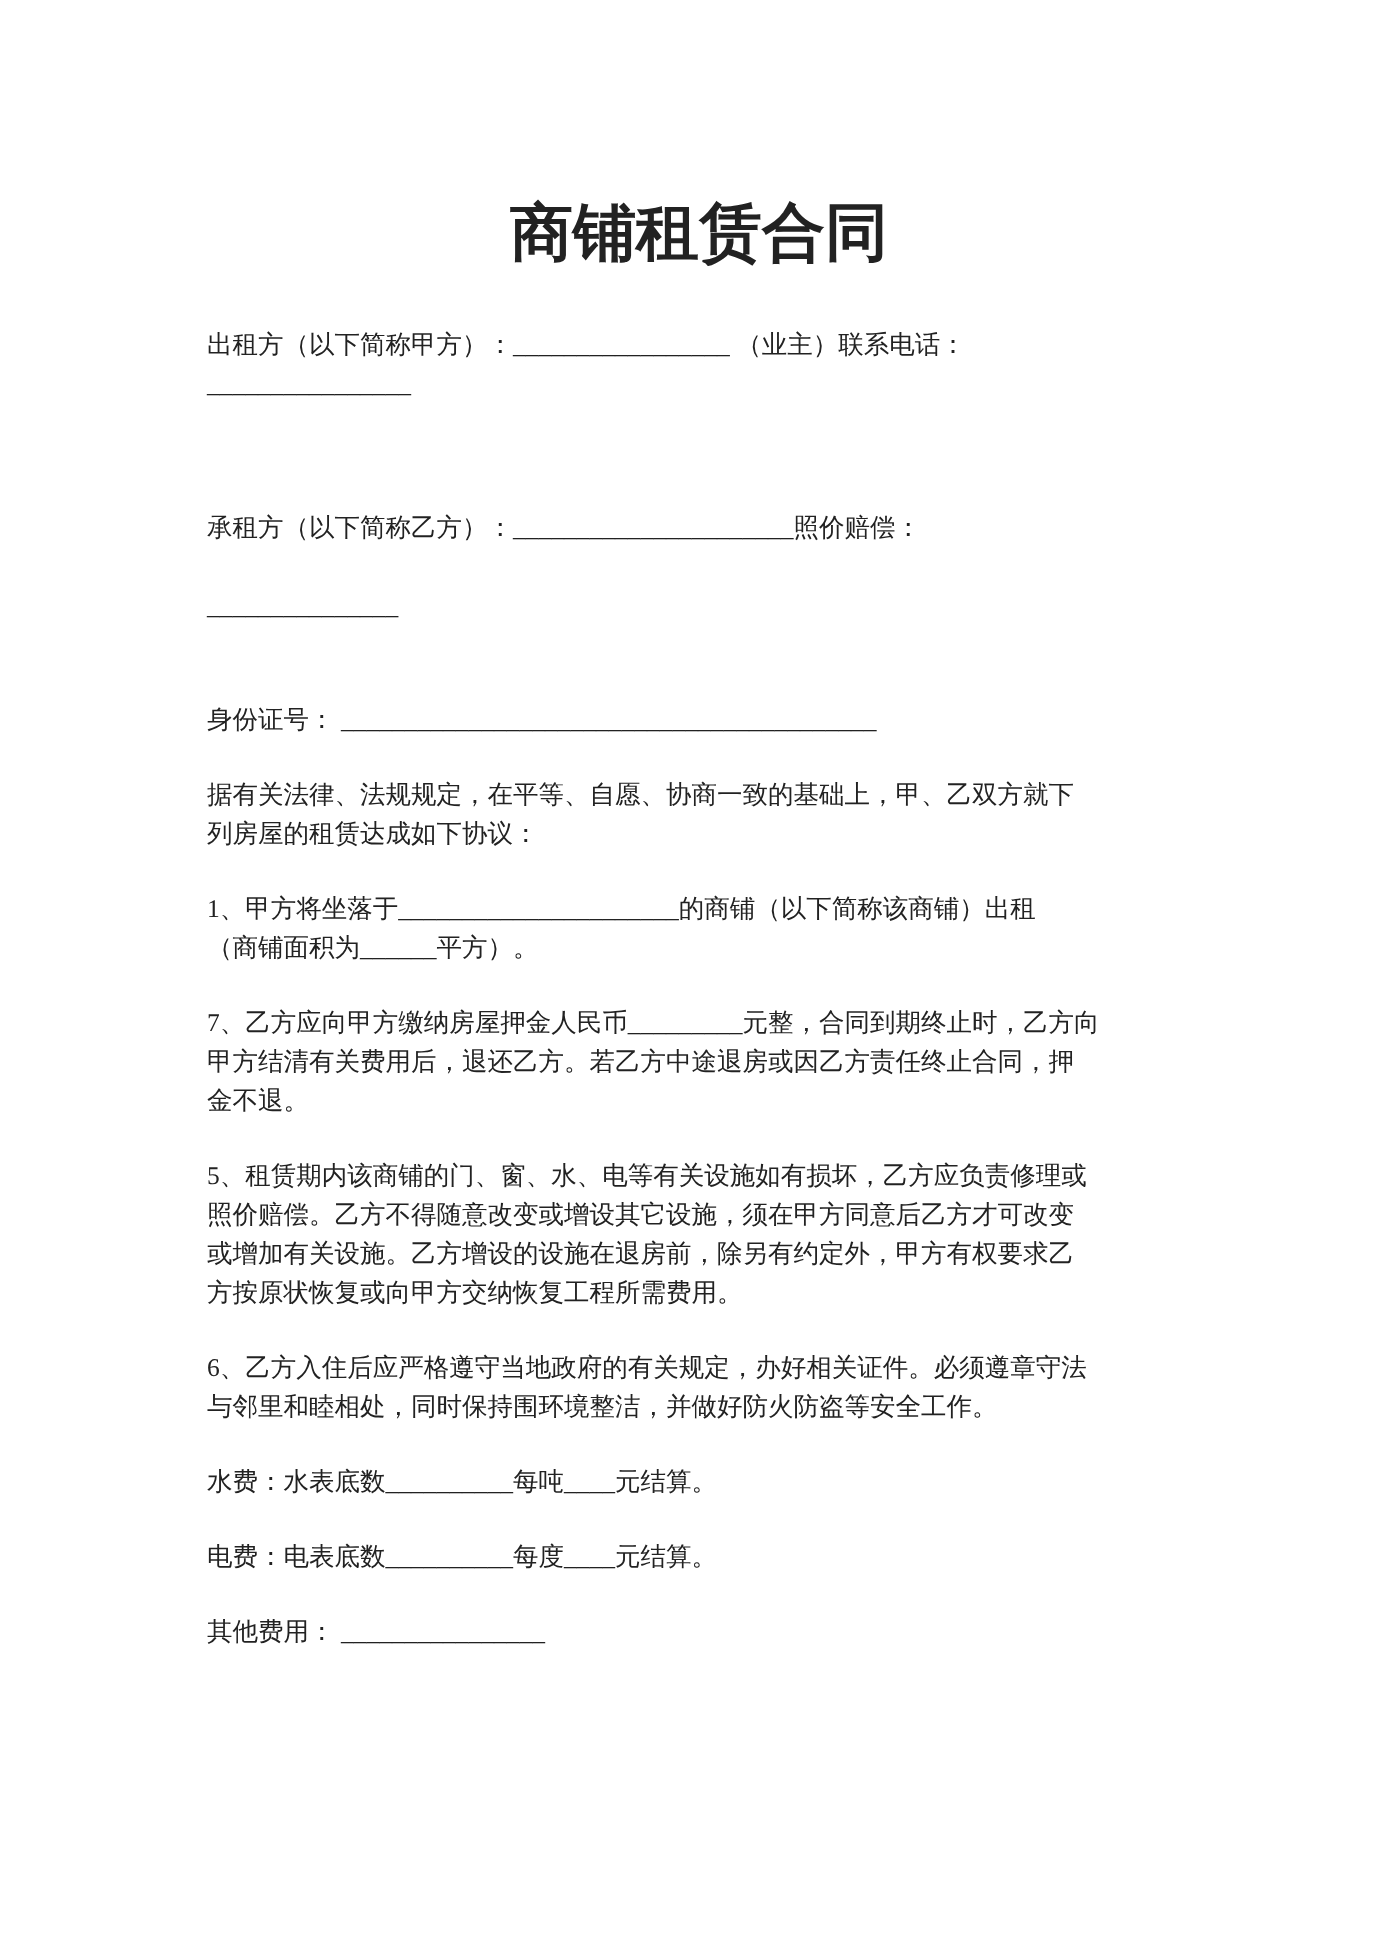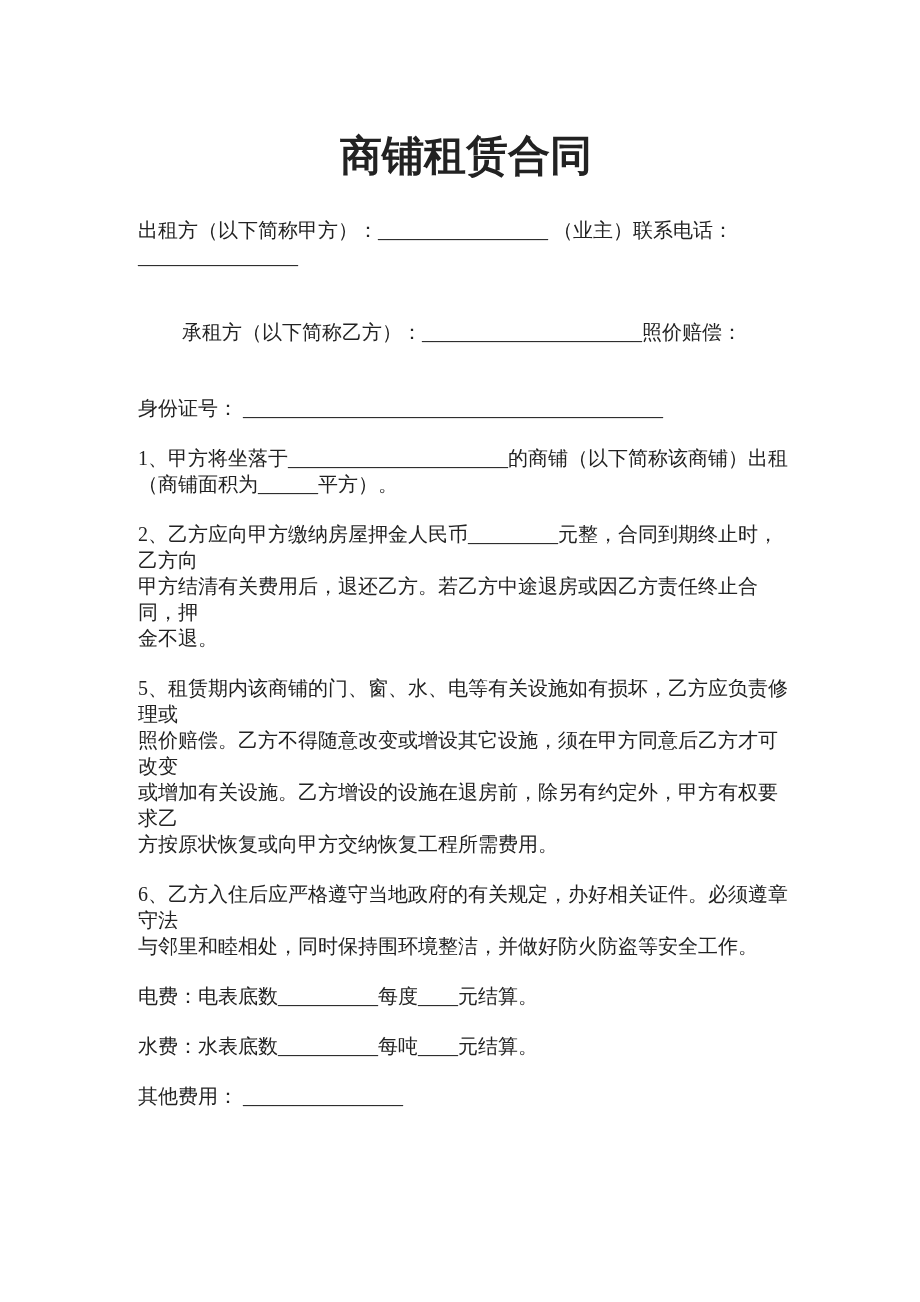--- a/index.html
+++ b/index.html
@@ -12,61 +12,65 @@
     overflow:hidden;
   }
   .content{padding:129px 126px 0 138px;font-family:Liberation Serif, serif;}
   .doc-title{
     font-size:42px;line-height:54px;
     font-weight:700;text-align:center;
     margin:0 0 34px 0;
     white-space:pre-line;
   }
   .para{
-    font-size:20px;line-height:26px;
+    font-size:17px;line-height:26px;
     margin:0 0 24px 0;
     white-space:pre-line;
   }
   .split-line{
-    display:flex;justify-content:center;
+    display:flex;justify-content:flex-start;
     padding-right:8px;
+    margin-top:20px;
   }
   .split-line span{white-space:pre;}
 </style>
 </head>
 <body>
 
 <div class="page" style="color: rgb(34, 34, 34); background: rgb(255, 255, 255);">
   <div class="content">
 
     <h1 class="doc-title">商铺租赁合同</h1>
 
     <p class="para">出租方（以下简称甲方）：_________________ （业主）联系电话：
 ________________</p>
 
     <div class="para">
       <div class="split-line">
         <span>承租方（以下简称乙方）：______________________</span>
         <span>照价赔偿：</span>
       </div>
+      <div>_______________</div>
     </div>
 
     <p class="para">身份证号： __________________________________________</p>
 
+    <p class="para">据有关法律、法规规定，在平等、自愿、协商一致的基础上，甲、乙双方就下
+列房屋的租赁达成如下协议：</p>
 
     <p class="para">1、甲方将坐落于______________________的商铺（以下简称该商铺）出租
 （商铺面积为______平方）。</p>
-    <p class="para">2、乙方应向甲方缴纳房屋押金人民币_________元整，合同到期终止时，乙方向
+    <p class="para">7、乙方应向甲方缴纳房屋押金人民币_________元整，合同到期终止时，乙方向
 甲方结清有关费用后，退还乙方。若乙方中途退房或因乙方责任终止合同，押
 金不退。</p>
     <p class="para">5、租赁期内该商铺的门、窗、水、电等有关设施如有损坏，乙方应负责修理或
 照价赔偿。乙方不得随意改变或增设其它设施，须在甲方同意后乙方才可改变
 或增加有关设施。乙方增设的设施在退房前，除另有约定外，甲方有权要求乙
 方按原状恢复或向甲方交纳恢复工程所需费用。</p>
     <p class="para">6、乙方入住后应严格遵守当地政府的有关规定，办好相关证件。必须遵章守法
 与邻里和睦相处，同时保持围环境整洁，并做好防火防盗等安全工作。</p>
 
+    <p class="para">水费：水表底数__________每吨____元结算。</p>
     <p class="para">电费：电表底数__________每度____元结算。</p>
-    <p class="para">水费：水表底数__________每吨____元结算。</p>
     <p class="para">其他费用： ________________</p>
 
   </div>
 </div>
 
 </body></html>

